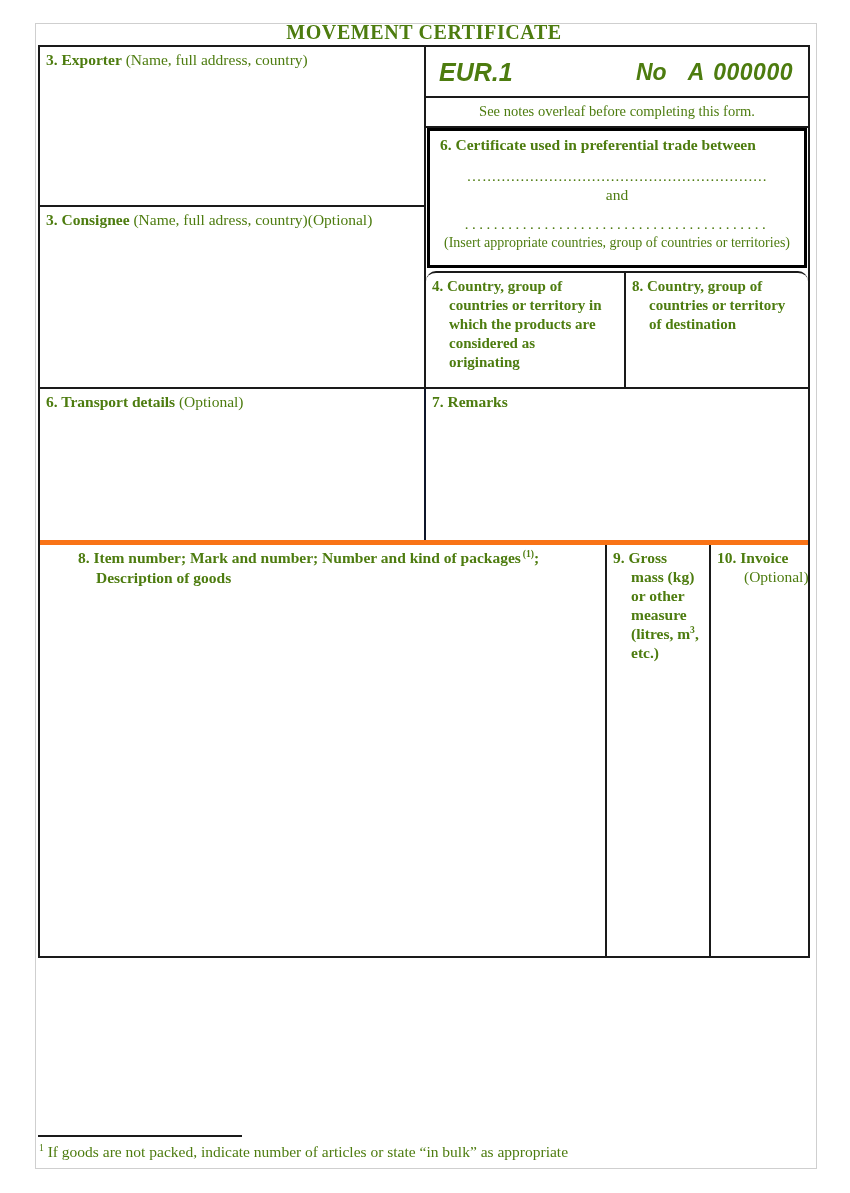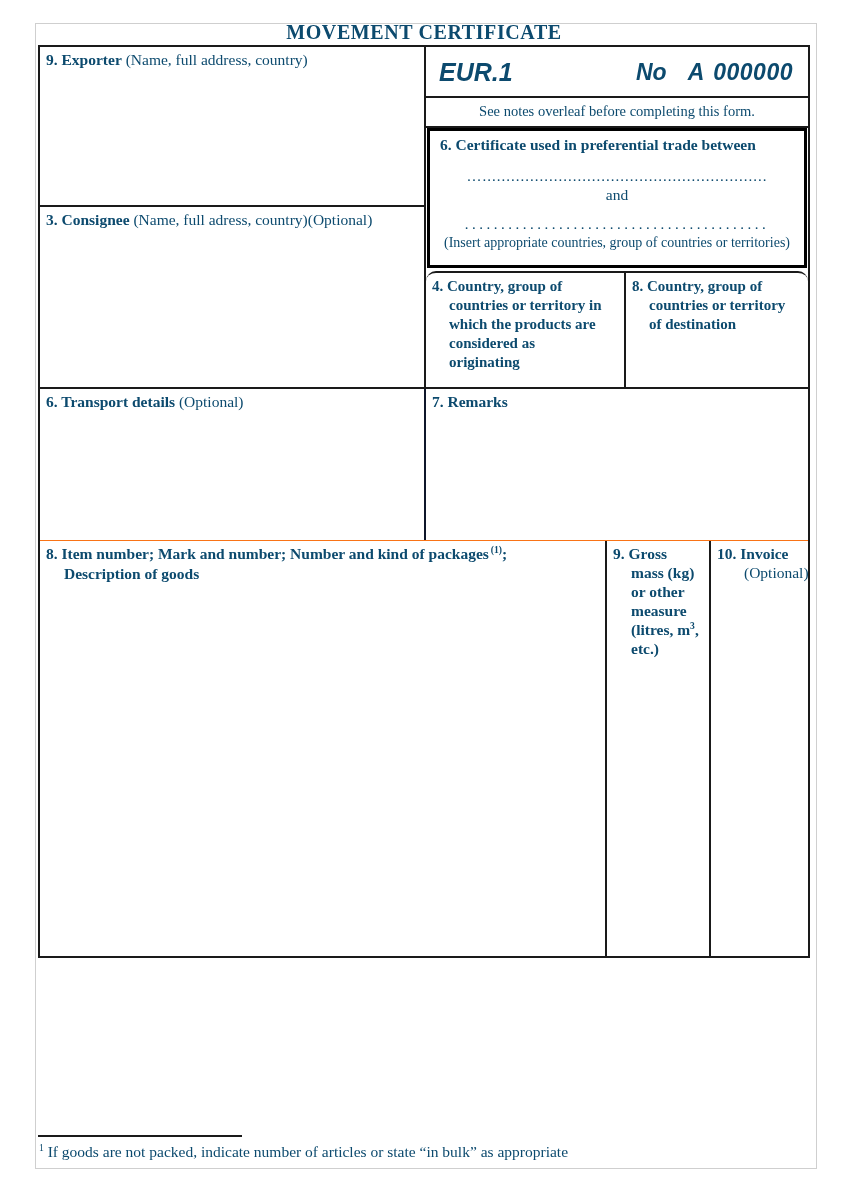--- a/index.html
+++ b/index.html
@@ -1,19 +1,19 @@
 <!DOCTYPE html>
 <html><head>
 <meta charset="utf-8">
 <style>
   * { margin:0; padding:0; box-sizing:border-box; }
   html,body { background:#ffffff; }
   .screen {
     position:relative; width:850px; height:1193px; background:#ffffff;
-    font-family:"Liberation Serif", serif; color:#0c4a6e; overflow:hidden;
+    font-family:"Liberation Serif", serif; color:#4d7c0f; overflow:hidden;
   }
   .page-border {
     position:absolute; left:35px; top:23px; width:782px; height:1146px;
     border:1px solid #cfcfcf; pointer-events:none;
   }
   .title {
     position:absolute; left:38px; top:21px; width:772px; text-align:center;
     font-size:20px; font-weight:bold; letter-spacing:0.6px; line-height:22px;
   }
   .form-table {
@@ -54,21 +54,21 @@
   .row45 { flex:1; display:flex; border-top:2px solid #1a1a1a;border-radius:10px; }
   .box4 { width:200px; border-right:2px solid #1a1a1a; }
   .box5 { flex:1; }
   .hang45 { padding:4px 6px 0 23px; text-indent:-17px; font-weight:bold; font-size:15px;
     line-height:19px; white-space:pre-line; }
 
   .row67 { height:153px; border-top:2px solid #1a1a1a; display:flex; }
   .box6 { width:386px; border-right:2px solid #0f172a; }
   .box7 { flex:1; }
 
-  .row8910 { flex:1; border-top:1px solid #f97316; display:flex; }
+  .row8910 { flex:1; border-top:5px solid #f97316; display:flex;padding-left:32px; }
   .box8 { flex:1; border-right:2px solid #1a1a1a; }
   .box9 { width:104px; border-right:2px solid #1a1a1a; }
   .box10 { width:97px; }
   .hang8 { padding:3px 6px 0 24px; text-indent:-18px; font-weight:bold; font-size:15.5px;
     line-height:19.5px; white-space:pre-line; }
   .hang9 { padding:3px 3px 0 24px; text-indent:-18px; font-weight:bold; font-size:15.5px;
     line-height:19px; white-space:pre-line; }
   .hang10 { padding:3px 2px 0 33px; text-indent:-27px; font-size:15.5px;
     line-height:19px; white-space:pre-line; }
   .hang10 b { font-weight:bold; }
@@ -82,21 +82,21 @@
 <body>
 
 <div class="screen">
   <div class="page-border"></div>
   <div class="title">MOVEMENT CERTIFICATE</div>
 
   <div class="form-table">
     <div class="upper">
       <div class="left-col">
         <div class="box box1">
-          <div class="box-label"><b>9. Exporter</b><span> (Name, full address, country)</span></div>
+          <div class="box-label"><b>3. Exporter</b><span> (Name, full address, country)</span></div>
           <div class="fill"></div>
         </div>
         <div class="box box3">
           <div class="box-label"><b>3. Consignee</b><span> (Name, full adress, country)(Optional)</span></div>
           <div class="fill"></div>
         </div>
       </div>
 
       <div class="right-col">
         <div class="eur-row">

